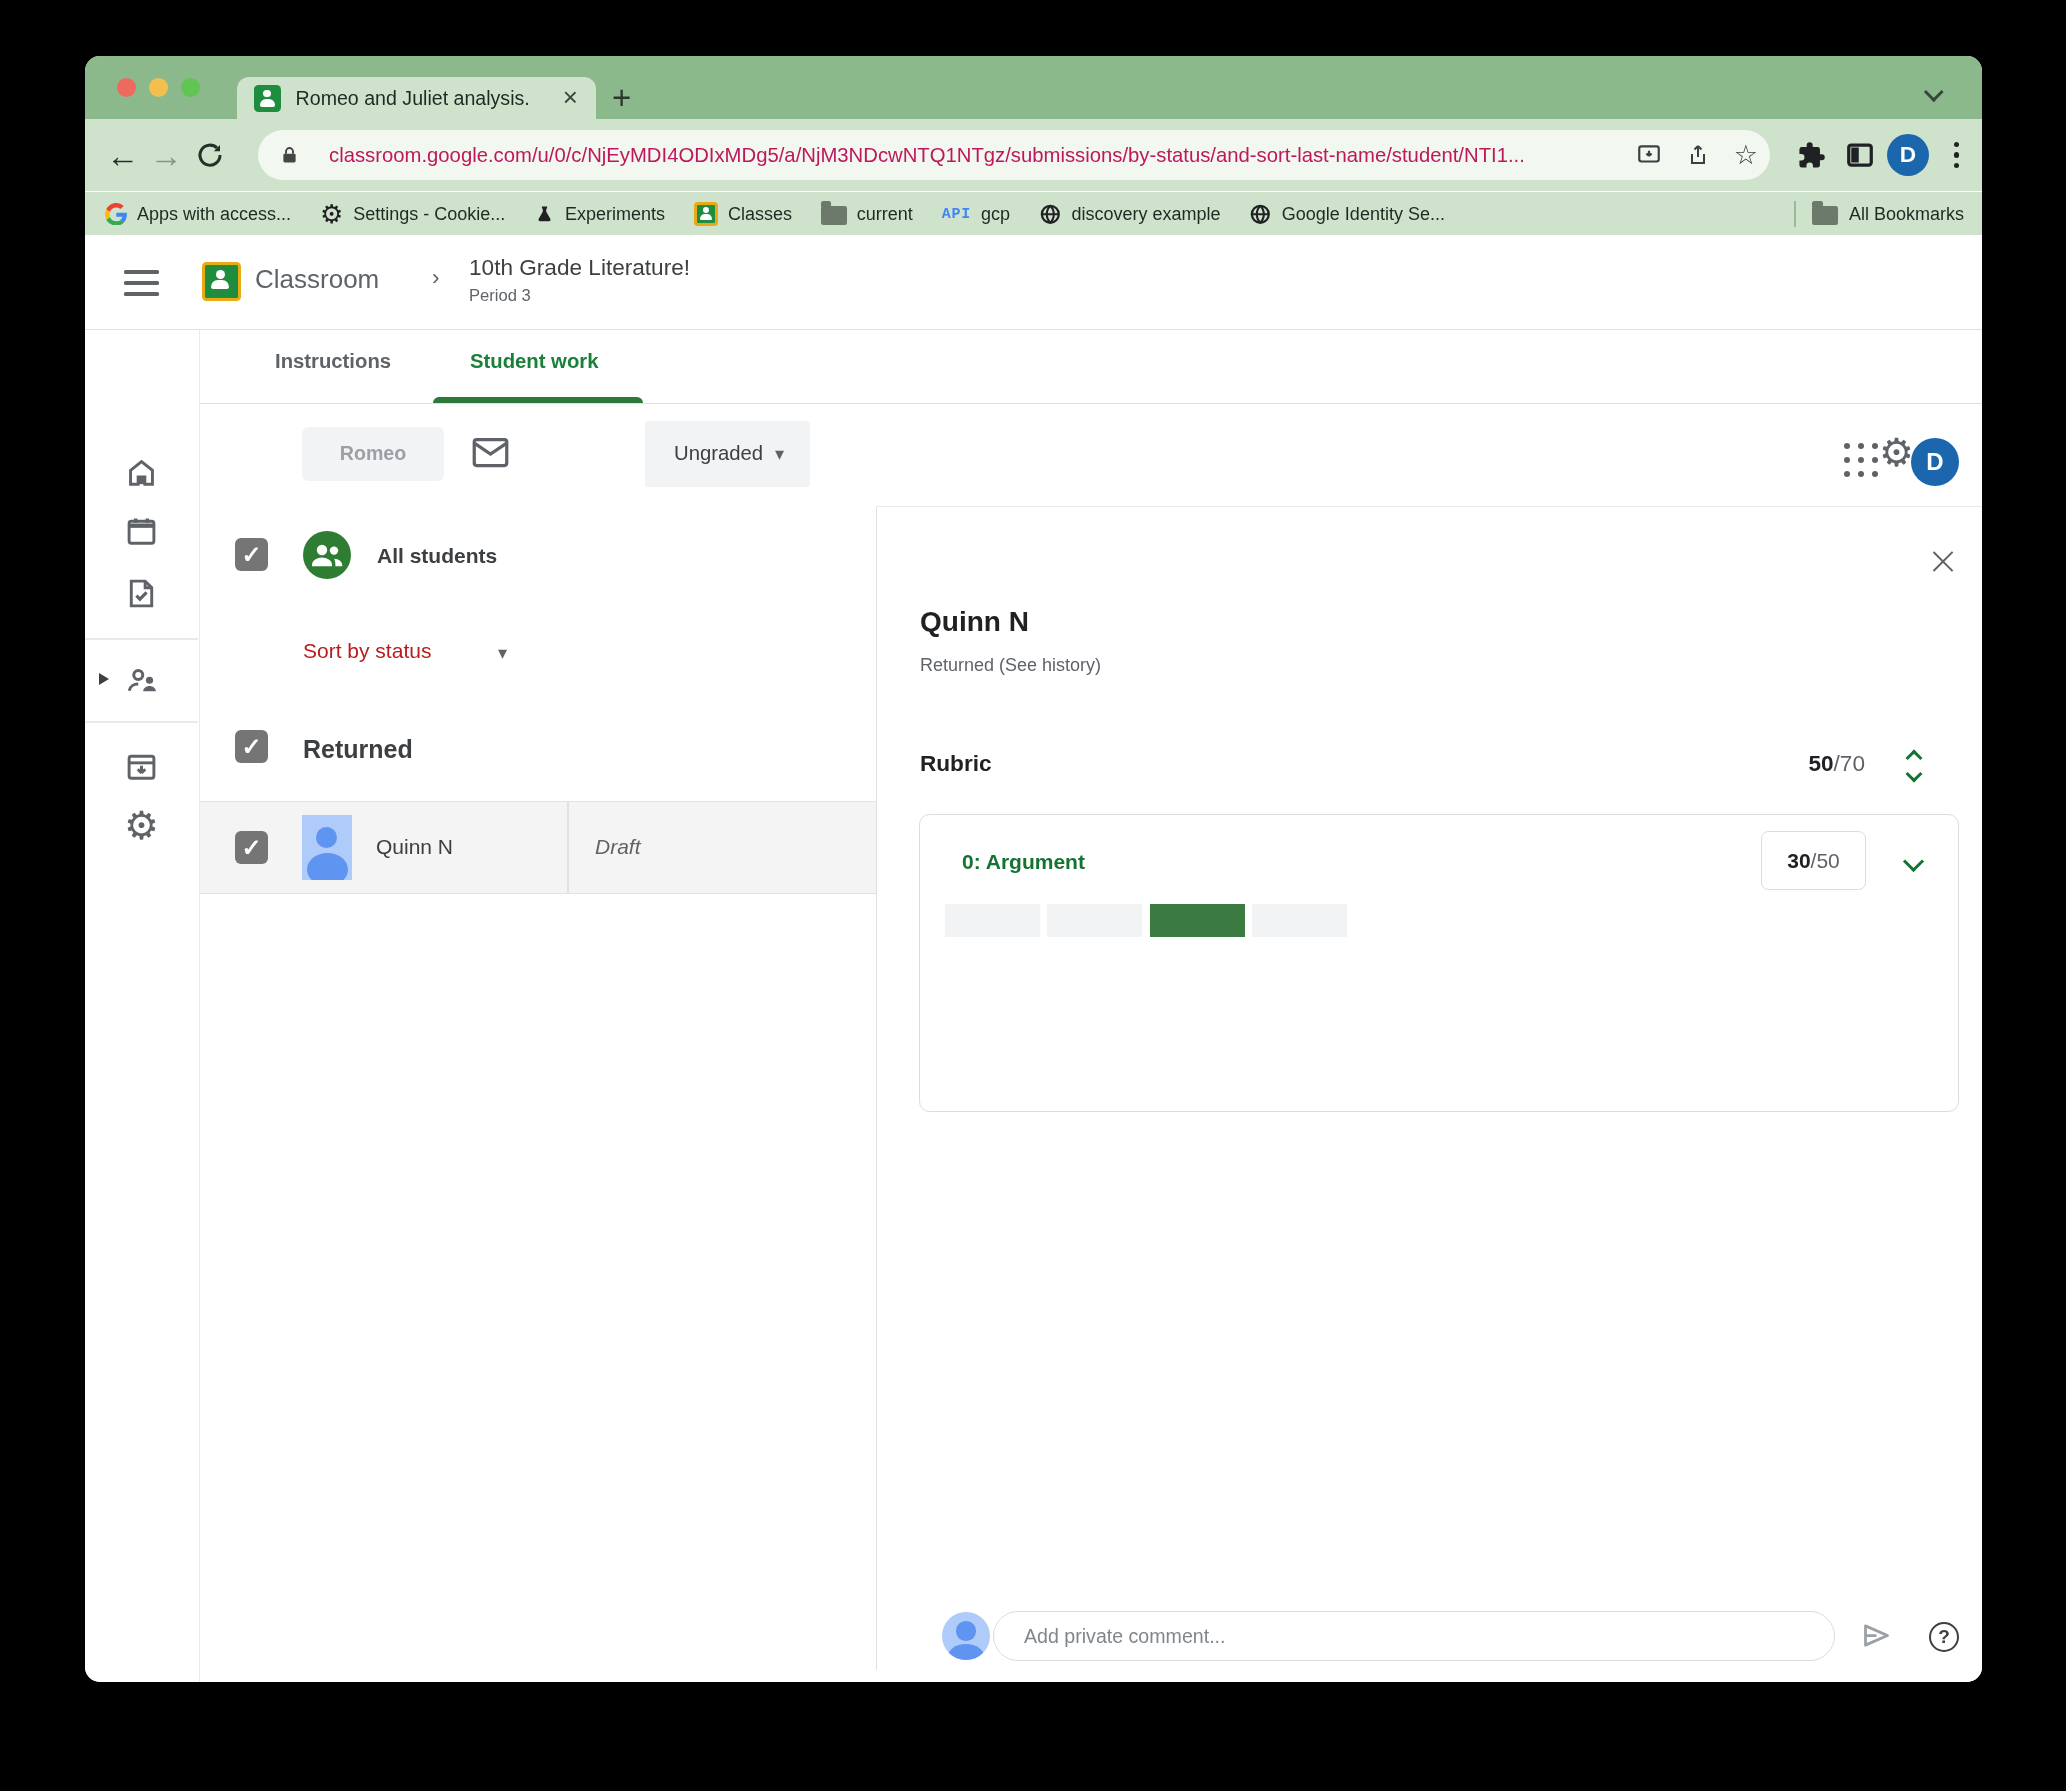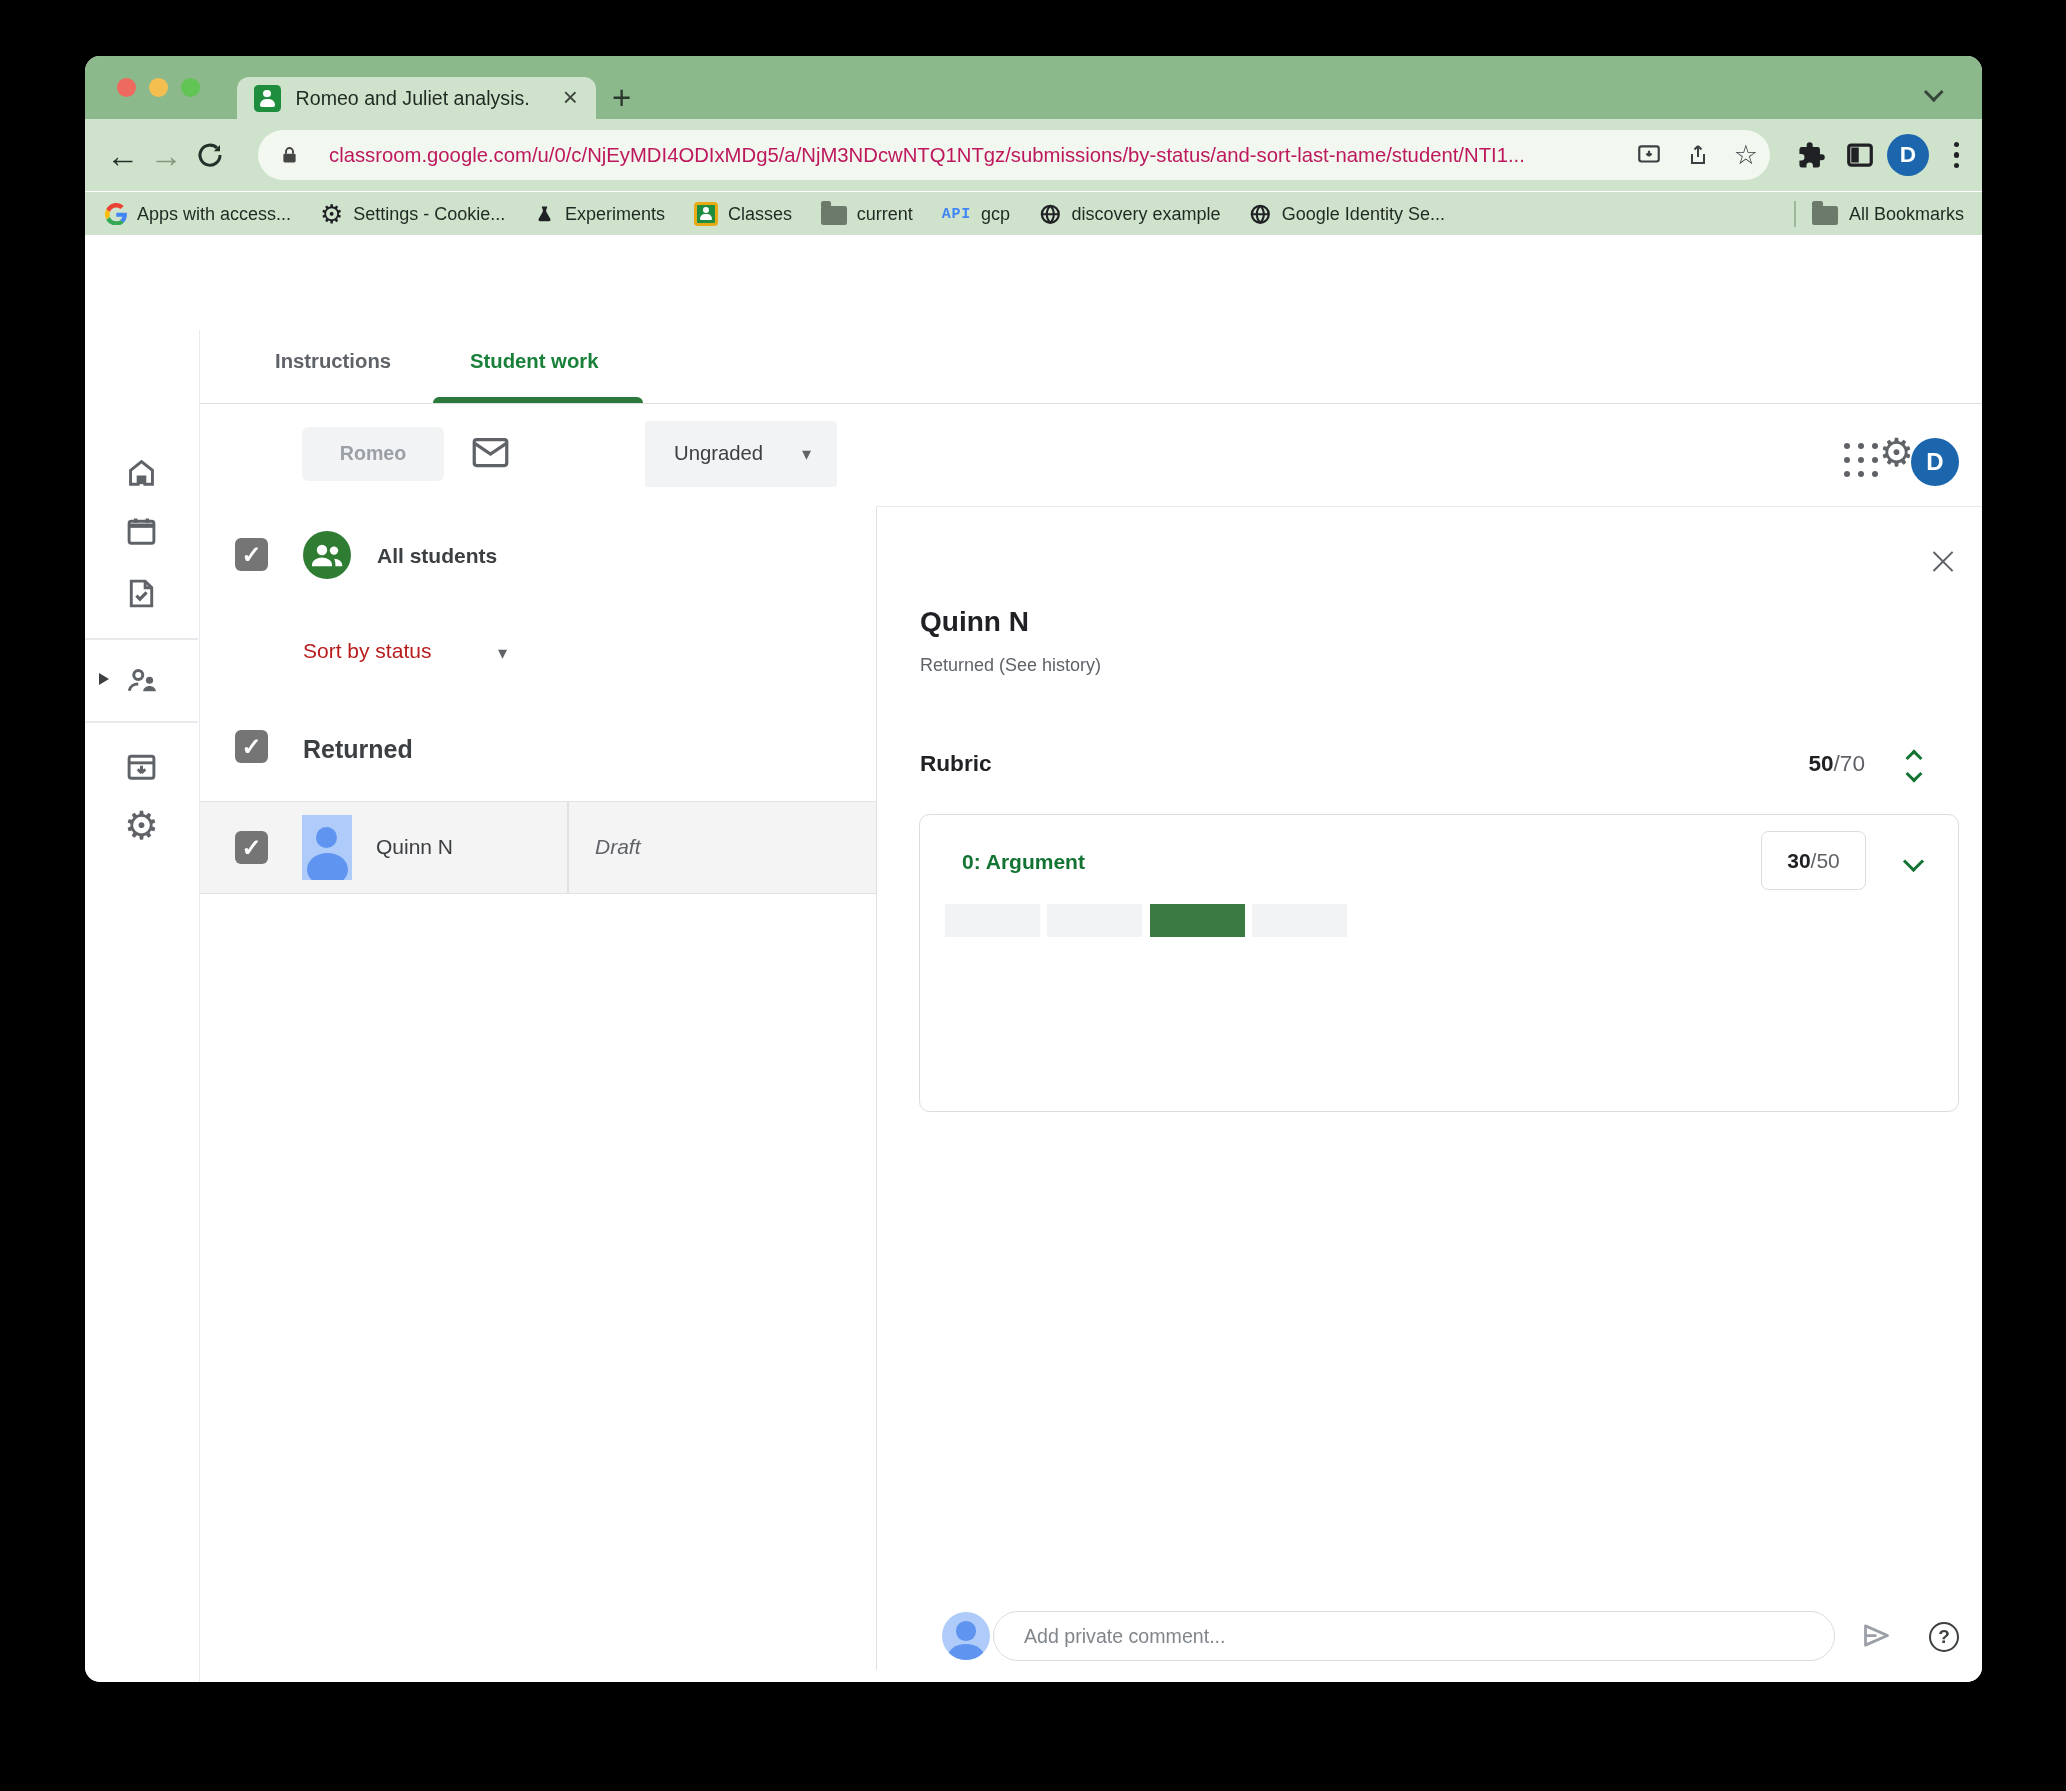--- a/index.html
+++ b/index.html
@@ -68,21 +68,21 @@
   
   .tabsrow{position:absolute;left:115px;top:95px;right:0;height:74px;border-bottom:1.5px solid #e0e0e0;box-sizing:border-box;}
   .wtab{position:absolute;top:19.6px;font-size:20.3px;font-weight:700;}
   .wtab-instructions{left:75px;color:#5f6368;}
   .wtab-studentwork{left:270px;color:#188038;}
   .wtab-underline{position:absolute;left:233px;bottom:0;width:210px;height:6px;background:#2b7a3b;border-radius:6px 6px 0 0;}
   
   .acttoolbar{position:absolute;left:115px;top:169px;right:0;height:102px;}
   .return-btn{position:absolute;left:102px;top:22.6px;width:142px;height:54px;background:#f1f3f4;border-radius:6px;display:flex;align-items:center;justify-content:center;font-size:19.6px;font-weight:700;color:#9aa0a6;}
   .mail-btn{position:absolute;left:271px;top:32px;}
-  .grade-select{position:absolute;left:445px;top:16.6px;width:192px;height:66px;background:#f1f3f4;border-radius:3px;display:flex;align-items:center;}
+  .grade-select{position:absolute;left:445px;top:16.6px;width:165px;height:66px;background:#f1f3f4;border-radius:3px;display:flex;align-items:center;}
   .grade-select .lbl{font-size:20.3px;color:#3c4043;margin-left:29px;flex:1;}
   .grade-select .caret{font-size:18px;color:#5f6368;margin-right:26px;}
   .settings-btn{position:absolute;right:68px;top:29px;font-size:39px;color:#5f6368;line-height:1;}
   
   .listpanel{position:absolute;left:115px;top:271px;width:677px;bottom:12px;border-right:1.5px solid #e0e0e0;box-sizing:border-box;}
   .checkbox{width:33px;height:33px;border-radius:6px;background:#757575;display:flex;align-items:center;justify-content:center;}
   .checkbox::after{content:"✓";color:#fff;font-size:24px;font-weight:700;}
   .allstudents-row{position:absolute;left:0;top:0;width:100%;height:98px;}
   .allstudents-row .checkbox{position:absolute;left:35px;top:32px;}
   .green-avatar{position:absolute;left:103px;top:25px;width:48px;height:48px;border-radius:50%;background:#2e7d32;}
@@ -255,20 +255,32 @@
     </div>
     <div class="bm-right">
       <span class="bm-sep"></span>
       <span class="folder-ico" style="margin-right:10.5px;"></span>
       <span class="bm-label">All Bookmarks</span>
     </div>
   </div>
 
   <div class="app">
 
+    <div class="appheader">
+      <div class="hamburger">
+          <i></i>
+          <i></i>
+          <i></i>
+        </div>
+      <div class="cls-logo"></div>
+      <div class="app-name">Classroom</div>
+      <div class="crumb-chev">›</div>
+      <div class="course-title">10th Grade Literature!</div>
+      <div class="course-sub">Period 3</div>
+    </div>
     <div class="appsgrid">
         <i></i>
         <i></i>
         <i></i>
         <i></i>
         <i></i>
         <i></i>
         <i></i>
         <i></i>
         <i></i>

